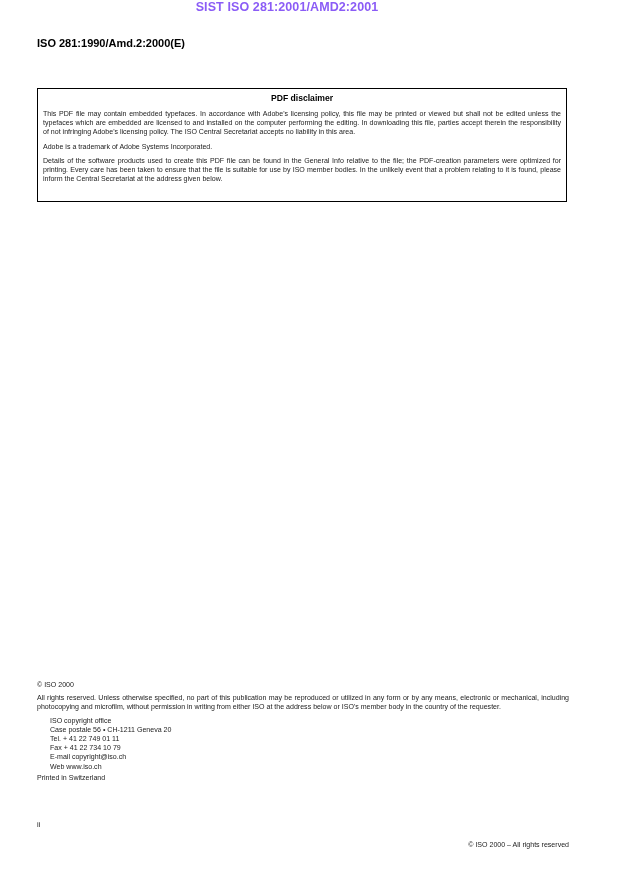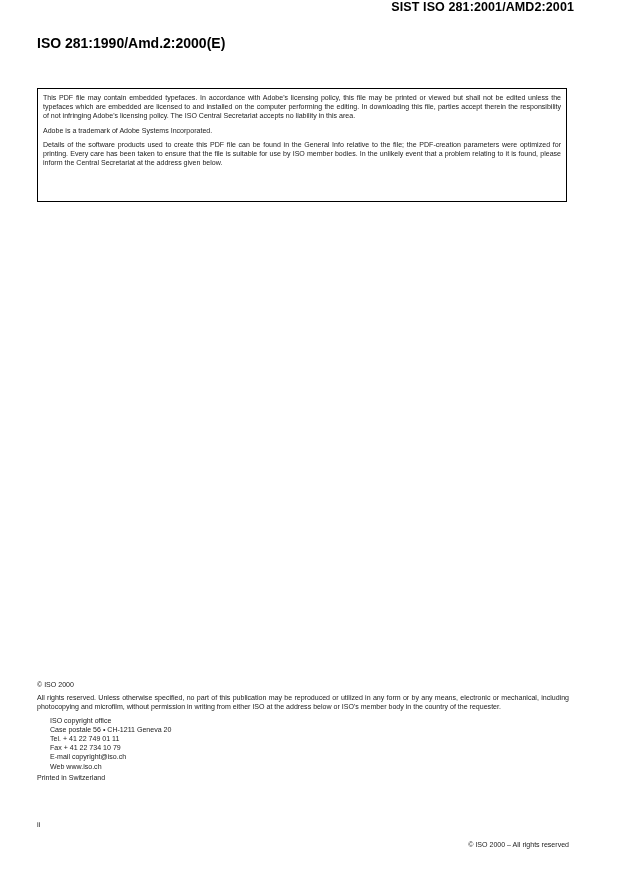--- a/index.html
+++ b/index.html
@@ -13,32 +13,32 @@
       position: relative;
       overflow: hidden;
       font-family: "Liberation Sans", sans-serif;
       color: #1a1a1a;
     }
     .watermark {
       position: absolute;
       top: 0;
       left: 0;
       width: 574px;
-      text-align: right;
+      text-align: center;
       font-size: 12.5px;
       font-weight: bold;
-      color: #000000;
+      color: #8b5cf6;
       letter-spacing: 0.1px;
       line-height: 15px;
     }
     .doc-ref {
       position: absolute;
       top: 36px;
       left: 37px;
-      font-size: 14px;
+      font-size: 11px;
       font-weight: bold;
       color: #000;
       line-height: 14px;
     }
     .disclaimer-box {
       position: absolute;
       top: 88px;
       left: 37px;
       width: 530px;
       height: 114px;
@@ -103,20 +103,21 @@
     }
   </style>
 </head>
 <body>
 
 <div class="watermark">SIST ISO 281:2001/AMD2:2001</div>
 
 <div class="doc-ref">ISO 281:1990/Amd.2:2000(E)</div>
 
 <div class="disclaimer-box">
+  <div class="disclaimer-title">PDF disclaimer</div>
   <p class="disclaimer-para">This PDF file may contain embedded typefaces. In accordance with Adobe's licensing policy, this file may be printed or viewed but shall not be edited unless the typefaces which are embedded are licensed to and installed on the computer performing the editing. In downloading this file, parties accept therein the responsibility of not infringing Adobe's licensing policy. The ISO Central Secretariat accepts no liability in this area.</p>
   <p class="disclaimer-para">Adobe is a trademark of Adobe Systems Incorporated.</p>
   <p class="disclaimer-para">Details of the software products used to create this PDF file can be found in the General Info relative to the file; the PDF-creation parameters were optimized for printing. Every care has been taken to ensure that the file is suitable for use by ISO member bodies. In the unlikely event that a problem relating to it is found, please inform the Central Secretariat at the address given below.</p>
 </div>
 
 <div class="copyright-block">
   <div class="copyright-line">©   ISO 2000</div>
   <p class="rights-para">All rights reserved. Unless otherwise specified, no part of this publication may be reproduced or utilized in any form or by any means, electronic or mechanical, including photocopying and microfilm, without permission in writing from either ISO at the address below or ISO's member body in the country of the requester.</p>
   <div class="address">
     <div>ISO copyright office</div>

